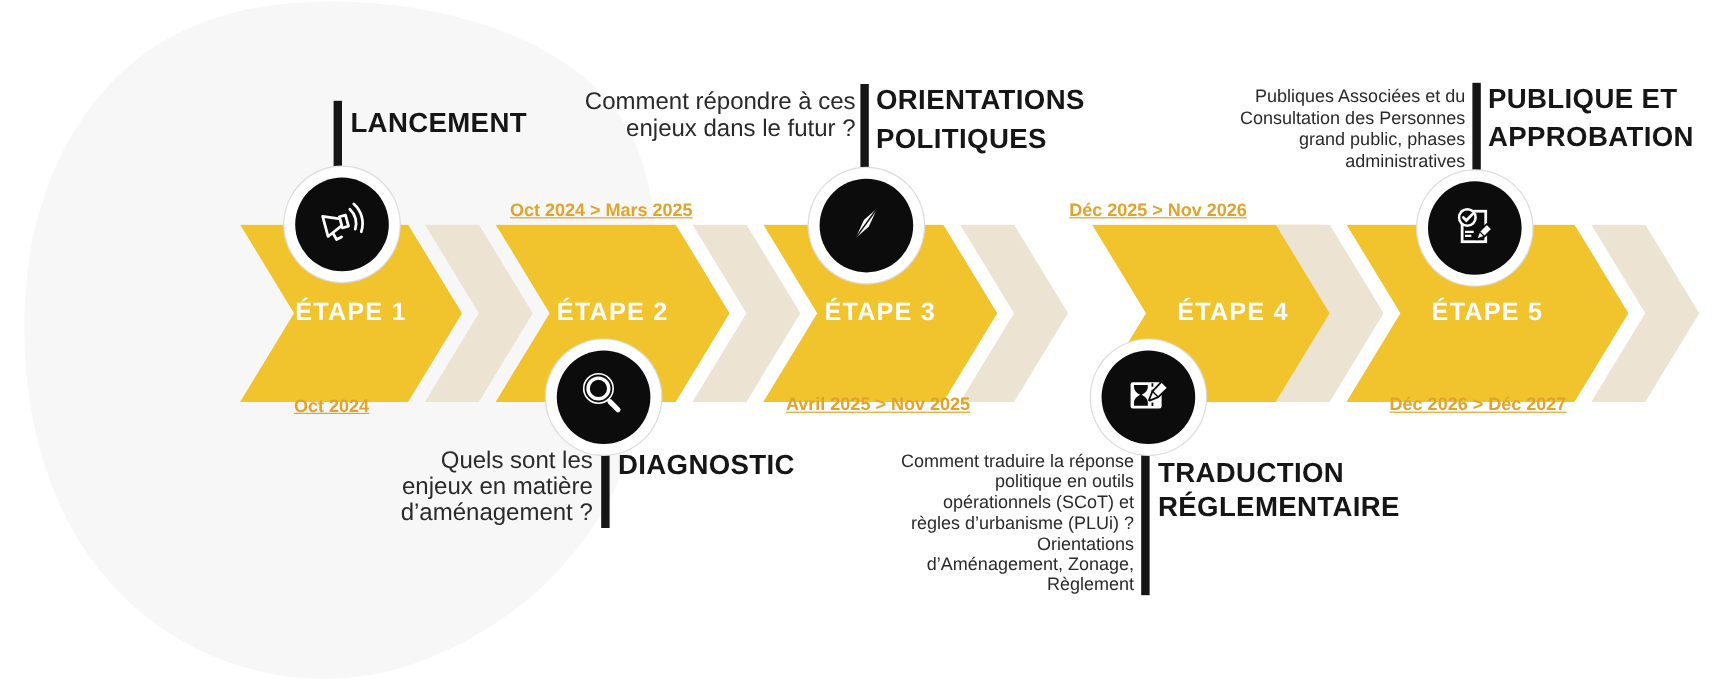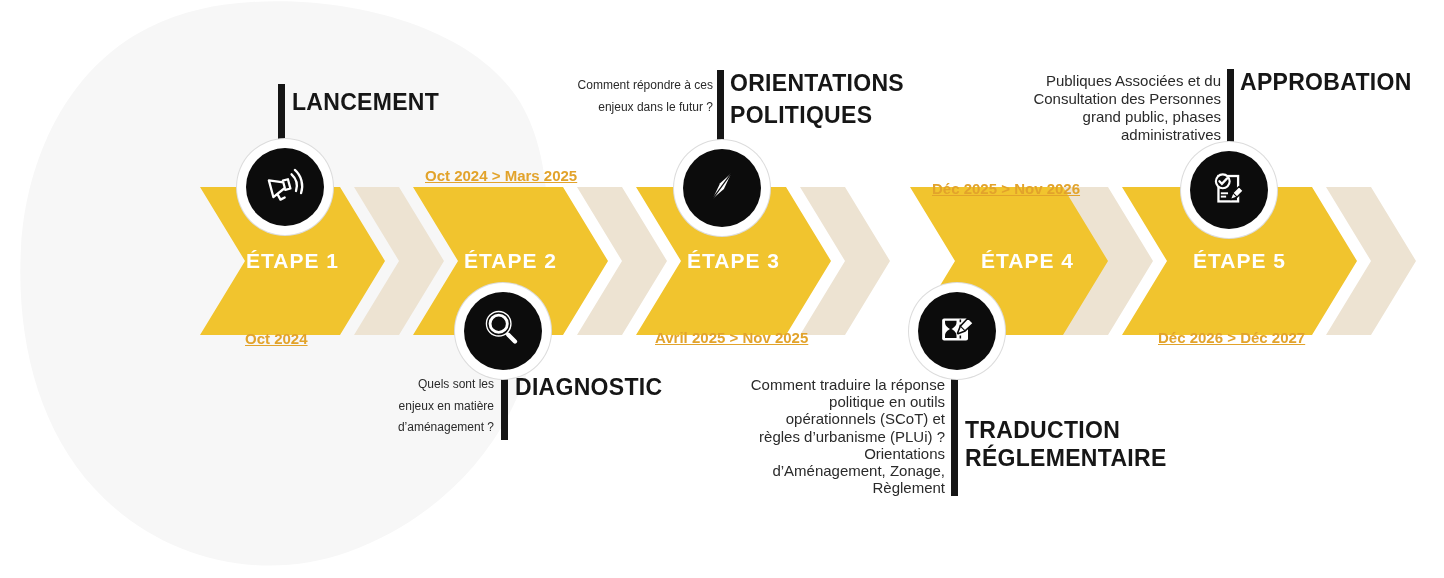--- a/index.html
+++ b/index.html
@@ -23,21 +23,21 @@
 
   .circle{position:absolute;width:96px;height:96px;border-radius:50%;background:#fff;
     box-shadow:0 0 0 1px #DCDCDC;display:flex;align-items:center;justify-content:center;z-index:3;}
   .disc{width:78px;height:78px;border-radius:50%;background:var(--icon-bg-black,#0C0C0C);
     display:flex;align-items:center;justify-content:center;}
 
   .mtitle{position:absolute;font-weight:700;font-size:23px;color:var(--title-black,#161616);
     line-height:32px;letter-spacing:.3px;white-space:nowrap;z-index:4;}
   .mtitle.tight{font-size:23px;line-height:28px;}
 
-  .question{position:absolute;text-align:right;font-size:12px;line-height:21.5px;
+  .question{position:absolute;text-align:right;font-size:20px;line-height:21.5px;
     color:var(--question-text,#2A2A2A);z-index:4;}
   .question.compact{font-size:15px;line-height:17.2px;}
   .question.small{font-size:15px;line-height:18px;}
 </style>
 </head>
 <body>
 
 <div class="stage">
 
   <svg class="blob-svg" width="1444" height="578" viewBox="0 0 1444 578">
@@ -61,21 +61,21 @@
   </div>
   <div class="sep" style="left:1063px;"></div>
   <div class="arrow" style="left:1122px;width:235px;">
     <span class="lbl">ÉTAPE 5</span>
   </div>
   <div class="sep" style="left:1326px;"></div>
 
   <div class="date" style="left:245px;top:330px;">Oct 2024</div>
   <div class="date" style="left:425px;top:167px;">Oct 2024 &gt; Mars 2025</div>
   <div class="date" style="left:655px;top:329px;">Avril 2025 &gt; Nov 2025</div>
-  <div class="date" style="left:891px;top:180px;margin-left:41px;">Déc 2025 &gt; Nov 2026</div>
+  <div class="date" style="left:891px;top:167px;">Déc 2025 &gt; Nov 2026</div>
   <div class="date" style="left:1158px;top:329px;">Déc 2026 &gt; Déc 2027</div>
 
   <div class="bar" style="left:278px;top:84px;height:62px;"></div>
   <div class="mtitle" style="left:292px;top:86px;">
     <div>LANCEMENT</div>
   </div>
   <div class="circle" style="left:237px;top:139px;">
     <div class="disc">
       <span>
         <svg width="46" height="46" viewBox="0 0 48 48">
@@ -139,36 +139,37 @@
           <rect x="8.5" y="13" width="27" height="23" rx="2" fill="#fff"></rect>
           <path d="M11.5 15.5 H23.5 V17 C23.5 20.5 21 22.5 18.2 24 C21 25.5 23.5 27.5 23.5 31 V33.5 H11.5 V31 C11.5 27.5 14 25.5 16.8 24 C14 22.5 11.5 20.5 11.5 17 Z" fill="#0C0C0C"></path>
           <path d="M27.5 14 V35" stroke="#0C0C0C" stroke-width="1.6" stroke-dasharray="3 2.6"></path>
           <path d="M24.5 28.5 L27.5 21 L35.5 12.5 L41 18 L32.5 26 L25 29 Z" fill="#fff" stroke="#0C0C0C" stroke-width="1.6" stroke-linejoin="round"></path>
           <path d="M27.5 21 L32.5 26" stroke="#0C0C0C" stroke-width="1.2"></path>
         </svg>
       </span>
     </div>
   </div>
   <div class="bar" style="left:951px;top:372px;height:124px;"></div>
-  <div class="mtitle tight" style="left:965px;top:380px;margin-top:36px;">
+  <div class="mtitle tight" style="left:965px;top:380px;">
     <div>TRADUCTION</div>
     <div>RÉGLEMENTAIRE</div>
   </div>
   <div class="question compact" style="left:700px;width:245px;top:376px;">
     <div>Comment traduire la réponse</div>
     <div>politique en outils</div>
     <div>opérationnels (SCoT) et</div>
     <div>règles d’urbanisme (PLUi) ?</div>
     <div>Orientations</div>
     <div>d’Aménagement, Zonage,</div>
     <div>Règlement</div>
   </div>
 
   <div class="bar" style="left:1227px;top:69px;height:83px;"></div>
   <div class="mtitle" style="left:1240px;top:66px;">
+    <div>PUBLIQUE ET</div>
     <div>APPROBATION</div>
   </div>
   <div class="question small" style="left:1020px;width:201px;top:72px;">
     <div>Publiques Associées et du</div>
     <div>Consultation des Personnes</div>
     <div>grand public, phases</div>
     <div>administratives</div>
   </div>
   <div class="circle" style="left:1181px;top:142px;">
     <div class="disc">

